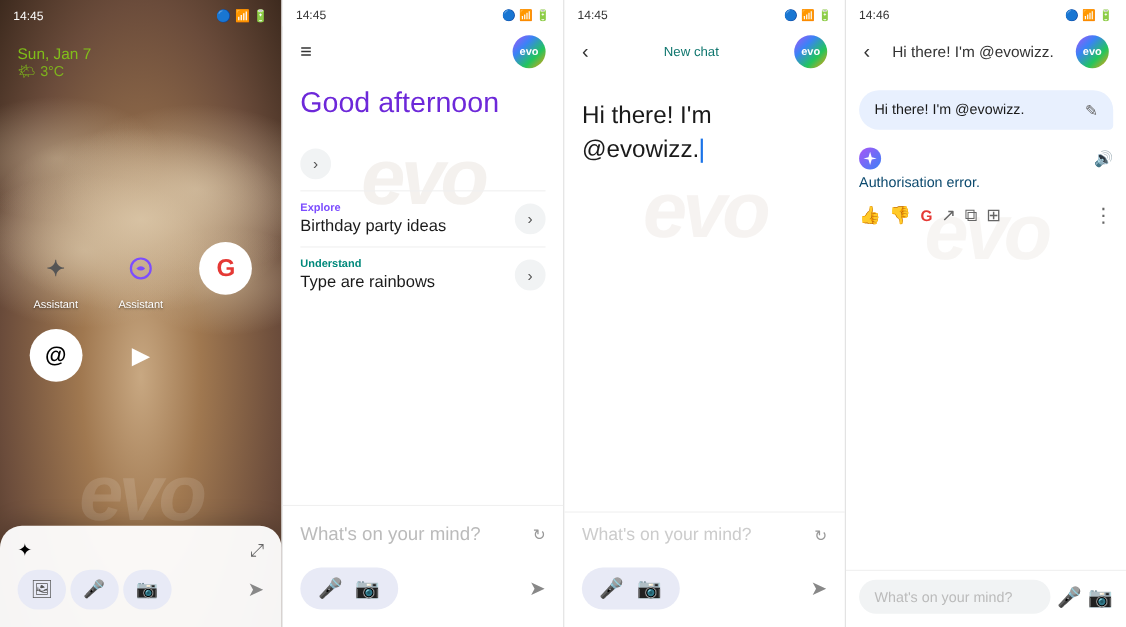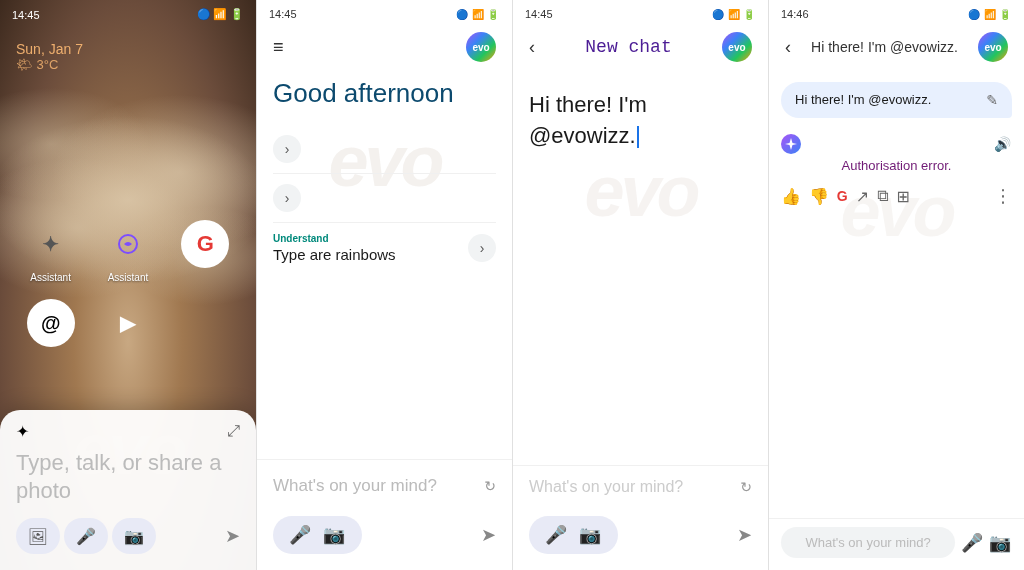--- a/index.html
+++ b/index.html
@@ -47,21 +47,21 @@
       align-items: center;
       padding: 8px 12px 4px;
       color: #fff;
       font-size: 11px;
       font-weight: 500;
     }
     .status-icons { display: flex; gap: 3px; align-items: center; }
     .screen1-date {
       position: relative;
       z-index: 10;
-      color: #fdba74;
+      color: #84cc16;
       padding: 16px 16px 8px;
     }
     .screen1-date .day { font-size: 14px; font-weight: 400; opacity: 0.9; }
     .screen1-date .temp { font-size: 13px; opacity: 0.8; display: flex; align-items: center; gap: 4px; }
     .screen1-apps {
       position: relative;
       z-index: 10;
       display: grid;
       grid-template-columns: repeat(3, 1fr);
       gap: 16px;
@@ -198,21 +198,21 @@
       align-items: center;
       justify-content: center;
       font-size: 10px;
       color: white;
       font-weight: bold;
     }
     .screen2-greeting {
       padding: 12px 16px 16px;
       font-size: 26px;
       font-weight: 400;
-      color: #0c4a6e;
+      color: #6d28d9;
     }
     .screen2-evo-watermark {
       position: absolute;
       top: 120px;
       left: 50%;
       transform: translateX(-50%);
       font-size: 72px;
       font-weight: 900;
       color: rgba(180,160,140,0.15);
       letter-spacing: -4px;
@@ -314,21 +314,21 @@
       color: #333;
       font-size: 11px;
     }
     .screen3-header {
       display: flex;
       align-items: center;
       justify-content: space-between;
       padding: 8px 16px;
     }
     .back-icon { font-size: 18px; color: #333; }
-    .new-chat-title { font-size: 18px; color: #4c1d95; font-weight: 400; font-family: Liberation Mono, monospace; }
+    .new-chat-title { font-size: 12px; color: #0f766e; font-weight: 400; }
     .screen3-chat-area {
       flex: 1;
       padding: 20px 16px 0;
       position: relative;
       overflow: hidden;
     }
     .screen3-evo-watermark {
       position: absolute;
       top: 80px;
       left: 50%;
@@ -379,21 +379,20 @@
     
     .screen4 {
       width: 256px;
       height: 570px;
       background: #fff;
       flex-shrink: 0;
       display: flex;
       flex-direction: column;
       border-left: 1px solid #e0e0e0;
       position: relative;
-      text-align: center;
     }
     .screen4-status-bar {
       display: flex;
       justify-content: space-between;
       align-items: center;
       padding: 8px 12px 4px;
       color: #333;
       font-size: 11px;
     }
     .screen4-header {
@@ -454,21 +453,21 @@
       border-radius: 50%;
       display: flex;
       align-items: center;
       justify-content: center;
       font-size: 10px;
       color: white;
     }
     .volume-icon { font-size: 14px; color: #888; margin-left: auto; }
     .ai-text {
       font-size: 13px;
-      color: #701a75;
+      color: #0c4a6e;
     }
     .ai-actions {
       display: flex;
       align-items: center;
       gap: 8px;
       margin-top: 12px;
       flex-wrap: wrap;
     }
     .ai-action-btn {
       font-size: 16px;
@@ -547,21 +546,20 @@
 
   <div class="evo-watermark">evo</div>
 
   <div class="screen1-bottom-sheet">
     <div class="bottom-sheet-header">
       <div class="bottom-sheet-title-row">
         <span class="gemini-star">✦</span>
       </div>
       <span class="expand-icon">⤢</span>
     </div>
-    <div class="bottom-sheet-input">Type, talk, or share a photo</div>
     <div class="bottom-sheet-actions">
       <div class="bottom-action-group">
         <div class="bottom-action-btn">🖼</div>
         <div class="bottom-action-btn">🎤</div>
         <div class="bottom-action-btn">📷</div>
       </div>
       <span class="send-icon">➤</span>
     </div>
   </div>
 </div>
@@ -585,20 +583,24 @@
 
   <div class="screen2-evo-watermark">evo</div>
 
   <div class="screen2-suggestions">
 
     <div class="suggestion-item">
       <div class="suggestion-arrow">›</div>
     </div>
 
     <div class="suggestion-item">
+      <div class="suggestion-content">
+        <div class="suggestion-category cat-explore">Explore</div>
+        <div class="suggestion-text">Birthday party ideas</div>
+      </div>
       <div class="suggestion-arrow">›</div>
     </div>
 
     <div class="suggestion-item" style="border-bottom:none;">
       <div class="suggestion-content">
         <div class="suggestion-category cat-understand">Understand</div>
         <div class="suggestion-text">Type are rainbows</div>
       </div>
       <div class="suggestion-arrow">›</div>
     </div>

